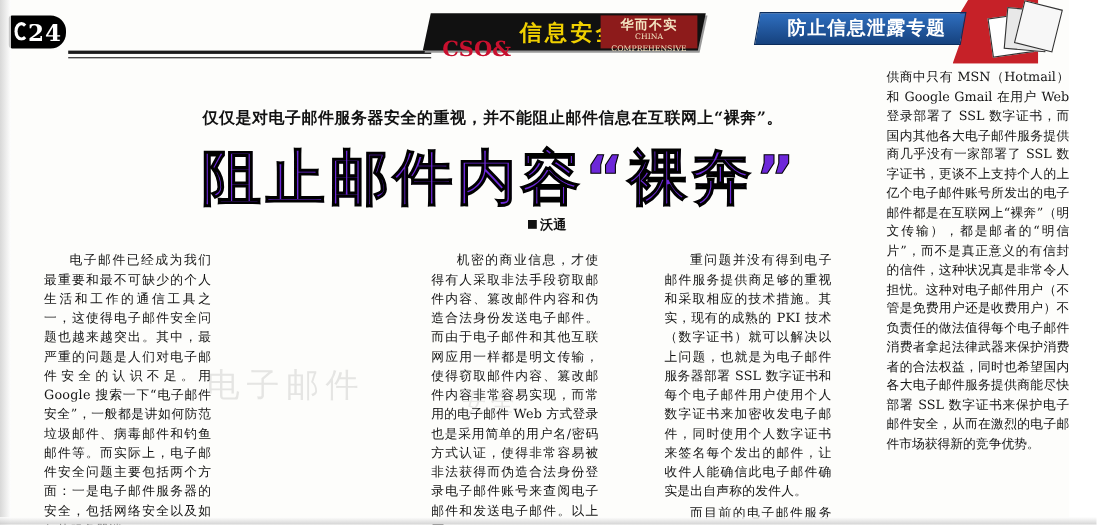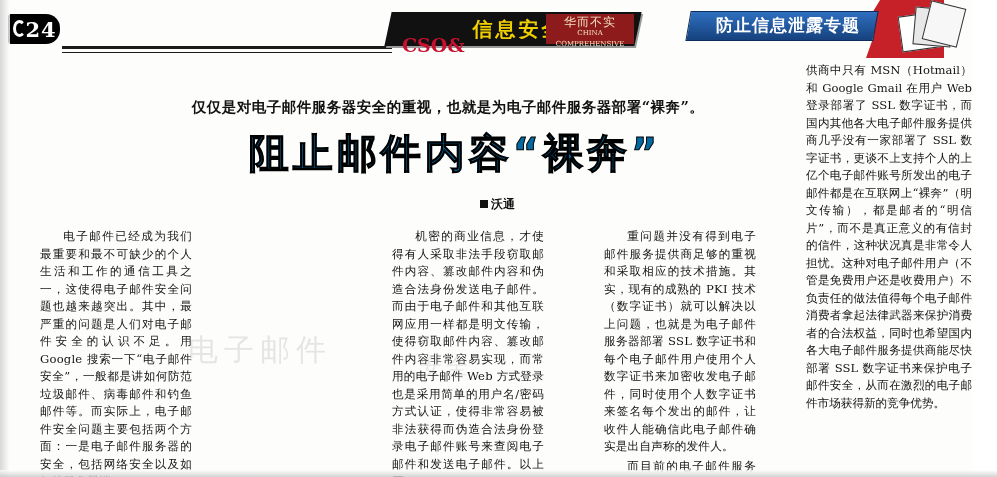--- a/index.html
+++ b/index.html
@@ -109,21 +109,21 @@
     width: 88px; height: 30px;
     background: #8d1b1b;
     color: #f3e3c0;
     font-size: 9px;
     line-height: 11px;
     text-align: center;
     padding-top: 3px;
     box-sizing: border-box;
     font-family: "DejaVu Serif", "Liberation Serif", serif;
   }
-  .cso-stamp .t1 { font-size: 12px; letter-spacing: 1px; }
+  .cso-stamp .t1 { font-size: 12px; letter-spacing: 1px; font-weight: bold; }
   .cso-stamp .t2 { font-size: 7px; letter-spacing: 0px; }
 
   
   .topic {
     position: absolute;
     left: 688px; top: 11px;
     width: 186px; height: 28px;
     background: linear-gradient(#2f6fc0, #16427e);
     transform: skewX(-10deg);
     border: 1px solid #0c2d5c;
@@ -171,24 +171,24 @@
     font-weight: bold;
     color: #111;
     letter-spacing: 0.5px;
     font-family: "DejaVu Serif", "Liberation Serif", serif;
   }
   .headline {
     position: absolute;
     left: 140px; top: 126px;
     width: 630px;
     text-align: center;
-    font-size: 40px;
+    font-size: 54px;
     font-weight: bold;
     letter-spacing: 4px;
-    color: #0369a1;
+    color: #6d28d9;
     font-family: "DejaVu Sans", "Liberation Sans", sans-serif;
     -webkit-text-stroke: 1px #000;
   }
   .byline {
     position: absolute;
     left: 480px; top: 196px;
     width: 280px;
     text-align: left;
     font-size: 12px;
     font-weight: bold;
@@ -299,21 +299,21 @@
     <div class="book-icon">
       <div class="pg p1"></div>
       <div class="pg p2"></div>
       <div class="pg p3"></div>
     </div>
 
     <div class="topic"></div>
     <div class="topic-label">防止信息泄露专题</div>
   </div>
 
-  <div class="deck">仅仅是对电子邮件服务器安全的重视，也就是为电子邮件服务器部署“裸奔”。</div>
+  <div class="deck">仅仅是对电子邮件服务器安全的重视，并不能阻止邮件信息在互联网上“裸奔”。</div>
   <div class="headline">阻止邮件内容“裸奔”</div>
   <div class="byline">
     <span class="sq"></span><span>沃通</span>
   </div>
 
   <div class="cols">
     <div class="col c1">
       <p>电子邮件已经成为我们最重要和最不可缺少的个人生活和工作的通信工具之一，这使得电子邮件安全问题也越来越突出。其中，最严重的问题是人们对电子邮件安全的认识不足。用 Google 搜索一下“电子邮件安全”，一般都是讲如何防范垃圾邮件、病毒邮件和钓鱼邮件等。而实际上，电子邮件安全问题主要包括两个方面：一是电子邮件服务器的安全，包括网络安全以及如何从服务器端</p>
     </div>
     <div class="col c3">

